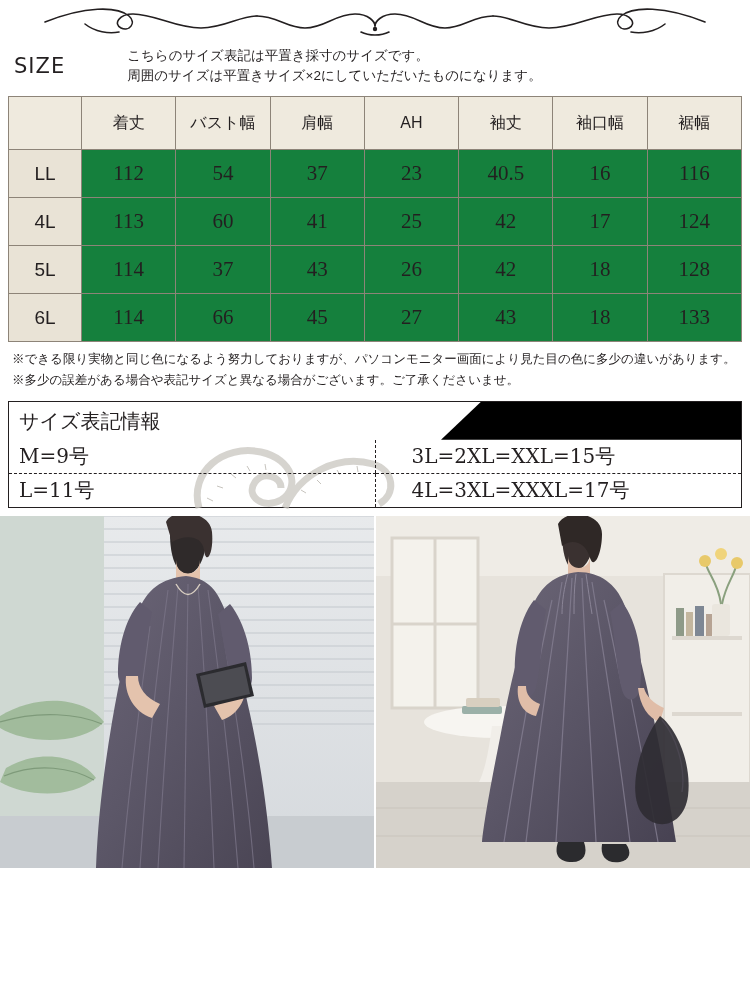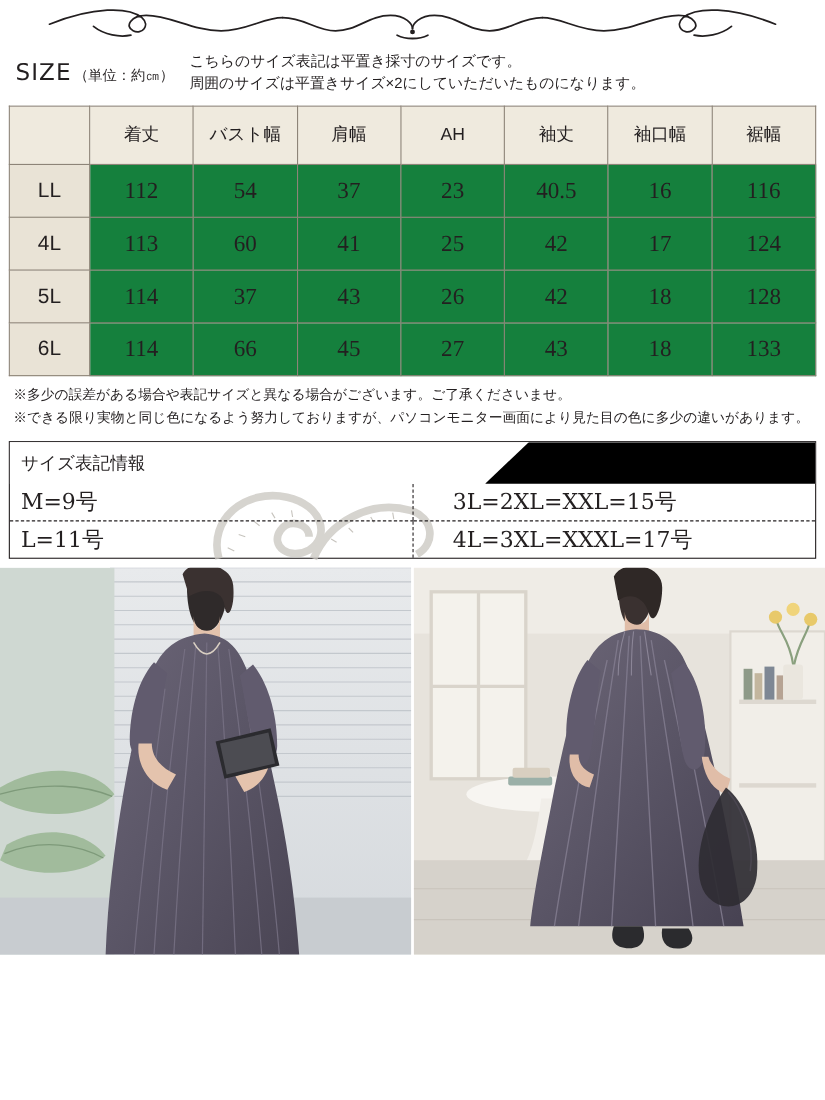--- a/index.html
+++ b/index.html
@@ -24,20 +24,21 @@
     align-items: center;
     justify-content: center;
   }
 
   
   .size-header {
     display: flex;
     align-items: flex-start;
     padding: 0 10px 0 14px;
     height: 52px;
+    gap: 48px;
   }
   .size-title {
     font-family: "DejaVu Sans", sans-serif;
     font-size: 21px;
     letter-spacing: 1px;
     font-weight: 400;
     white-space: nowrap;
     padding-top: 10px;
   }
   .size-unit {
@@ -121,21 +122,21 @@
     right: 0;
     width: 300px;
     height: 38px;
     background: #000000;
     clip-path: polygon(40px 0, 100% 0, 100% 100%, 0 100%);
   }
   .info-banner .label {
     position: relative;
     z-index: 2;
     font-family: "DejaVu Serif", serif;
-    font-size: 16px;
+    font-size: 20px;
     line-height: 38px;
     padding-left: 10px;
     font-weight: 400;
   }
   .info-table {
     border-collapse: collapse;
     width: 100%;
     table-layout: fixed;
     position: relative;
     z-index: 2;
@@ -191,21 +192,20 @@
       <path d="M336 30 C 344 34, 356 34, 364 30"></path>
       <path d="M60 22 C 70 30, 84 32, 94 30"></path>
       <path d="M640 22 C 630 30, 616 32, 606 30"></path>
       <circle cx="350" cy="27" r="2.2" fill="#231f20" stroke="none"></circle>
     </g>
   </svg>
 </div>
 
 <div class="size-header">
   <div class="size-title">SIZE</div>
-  <div class="size-unit">（単位：約㎝）</div>
   <div class="size-note">
     <div>こちらのサイズ表記は平置き採寸のサイズです。</div>
     <div>周囲のサイズは平置きサイズ×2にしていただいたものになります。</div>
   </div>
 </div>
 
 <div class="meas-wrap">
   <table class="meas">
     <thead>
       <tr>
@@ -258,22 +258,22 @@
         <td>27</td>
         <td>43</td>
         <td>18</td>
         <td>133</td>
       </tr>
     </tbody>
   </table>
 </div>
 
 <div class="notes">
+  <p>※できる限り実物と同じ色になるよう努力しておりますが、パソコンモニター画面により見た目の色に多少の違いがあります。</p>
   <p>※多少の誤差がある場合や表記サイズと異なる場合がございます。ご了承くださいませ。</p>
-  <p>※できる限り実物と同じ色になるよう努力しておりますが、パソコンモニター画面により見た目の色に多少の違いがあります。</p>
 </div>
 
 <div class="info-block">
   <div class="info-banner">
     <div class="blackwedge"></div>
     <div class="label">サイズ表記情報</div>
   </div>
 
   <svg class="tape-deco" viewBox="0 0 210 82" aria-hidden="true">
     <g fill="none" stroke="#c9c6c0" stroke-width="7">

